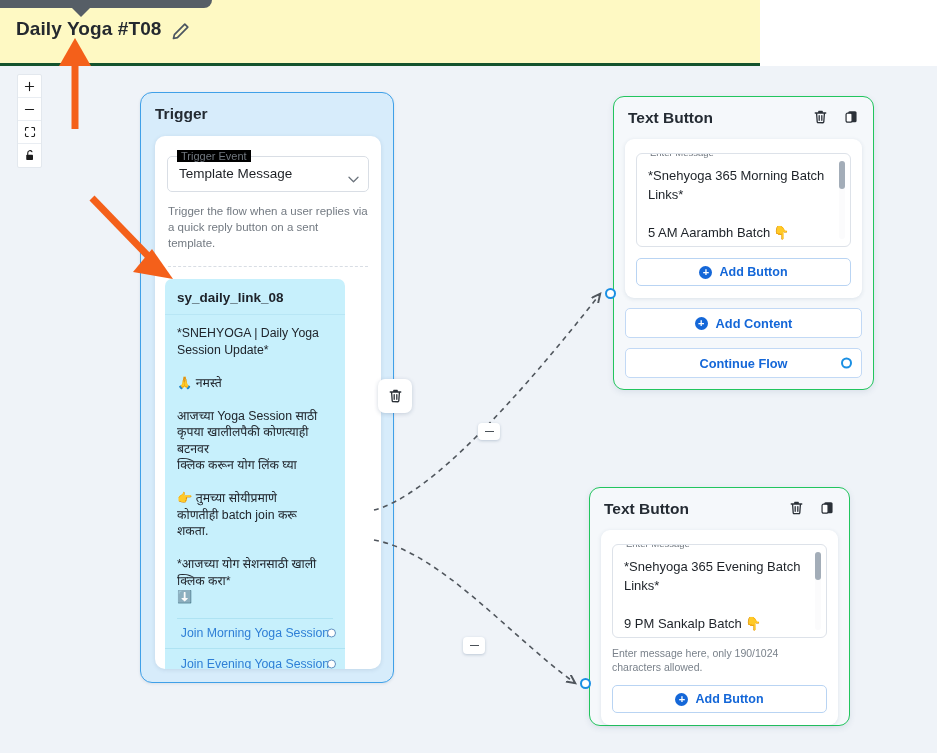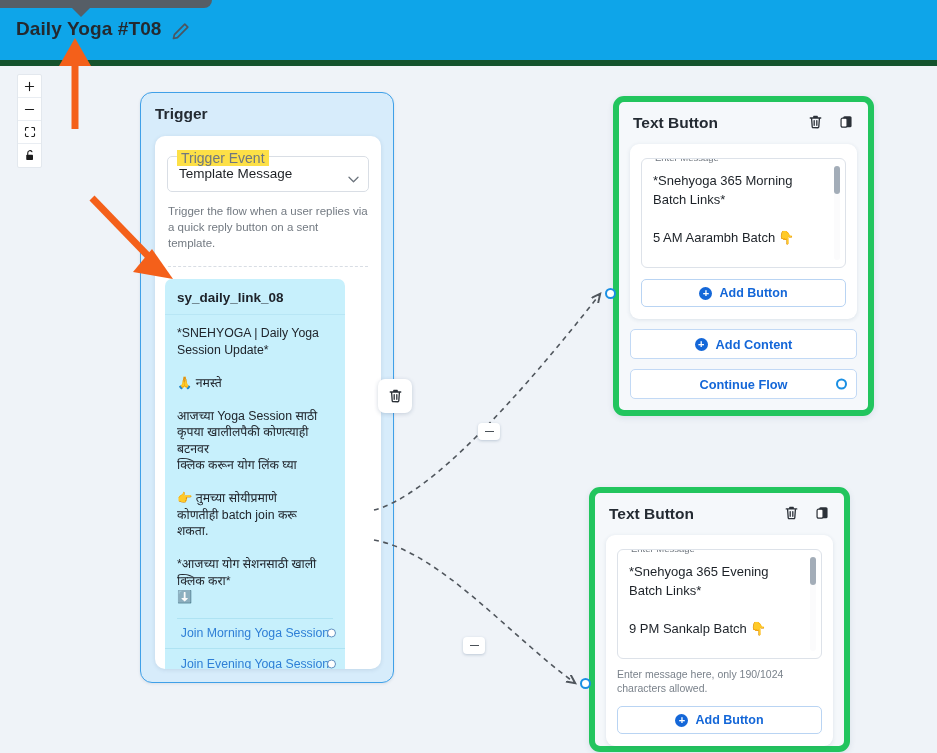--- a/index.html
+++ b/index.html
@@ -6,22 +6,22 @@
   html, body {
     margin: 0; padding: 0;
     width: 937px; height: 753px;
     overflow: hidden;
     font-family: "Liberation Sans", sans-serif;
     background: #ffffff;
   }
 
   
   #topbar {
-    position: absolute; left: 0; top: 0; width: 937px; height: 66px;
-    background: #0ea5e9; border-bottom: 6px solid #14532d;
+    position: absolute; left: 0; top: 0; width: 760px; height: 66px;
+    background: #fef9c3; border-bottom: 3px solid #14532d;
     z-index: 40;
   }
   #tooltip-shape {
     position: absolute; left: -30px; top: -16px; width: 242px; height: 24px;
     background: #565e66; border-radius: 8px;
   }
   #tooltip-tail {
     position: absolute; left: 72px; top: 8px;
     width: 0; height: 0;
     border-left: 9px solid transparent;
@@ -87,22 +87,22 @@
   }
   .fieldset {
     position: relative;
     margin: 20px 12px 0 12px;
     border: 1px solid #d9dee5;
     border-radius: 5px;
     height: 36px;
   }
   .fieldset-legend {
     position: absolute; left: 9px; top: -7px;
-    background: #fde047; padding: 0 4px;
-    font-size: 14px; color: #70777f;
+    background: #000000; padding: 0 4px;
+    font-size: 11px; color: #70777f;
   }
   .fieldset-value {
     position: absolute; left: 11px; top: 9px;
     font-size: 13.5px; color: #1d2025;
   }
   .chevron {
     position: absolute; right: 9px; top: 12px;
     width: 11px; height: 7px;
   }
   #trigger-help {
@@ -156,21 +156,21 @@
     background: #ffffff; border-radius: 7px;
     box-shadow: 0 1px 4px rgba(40,70,110,.22);
     display: flex; align-items: center; justify-content: center;
     cursor: pointer; z-index: 20;
   }
 
   
   .tb-node {
     position: absolute;
     background: #f5f8fb;
-    border: 6px solid #22c55e;
+    border: 1px solid #22c55e;
     border-radius: 11px;
     box-shadow: 0 2px 6px rgba(40,70,110,.10);
   }
   .tb-header {
     position: relative;
     height: 38px;
   }
   .tb-title {
     position: absolute; left: 14px; top: 12px;
     font-size: 15.5px; font-weight: bold; color: #242b33;
@@ -184,21 +184,21 @@
     margin: 4px 11px 0 11px;
     background: #ffffff;
     border-radius: 9px;
     box-shadow: 0 1px 4px rgba(40,70,110,.12);
     padding: 14px 11px 12px 11px;
   }
   .msgbox {
     position: relative;
     border: 1px solid #dde2e9;
     border-radius: 6px;
-    height: 110px;
+    height: 94px;
     padding: 12px 22px 0 11px;
     overflow: hidden;
   }
   .msgbox-legend {
     position: absolute; left: 9px; top: -7px;
     background: #ffffff; padding: 0 4px;
     font-size: 9.5px; color: #70777f;
   }
   .msgbox-text {
     font-size: 13px; line-height: 19px; color: #1d2228;

